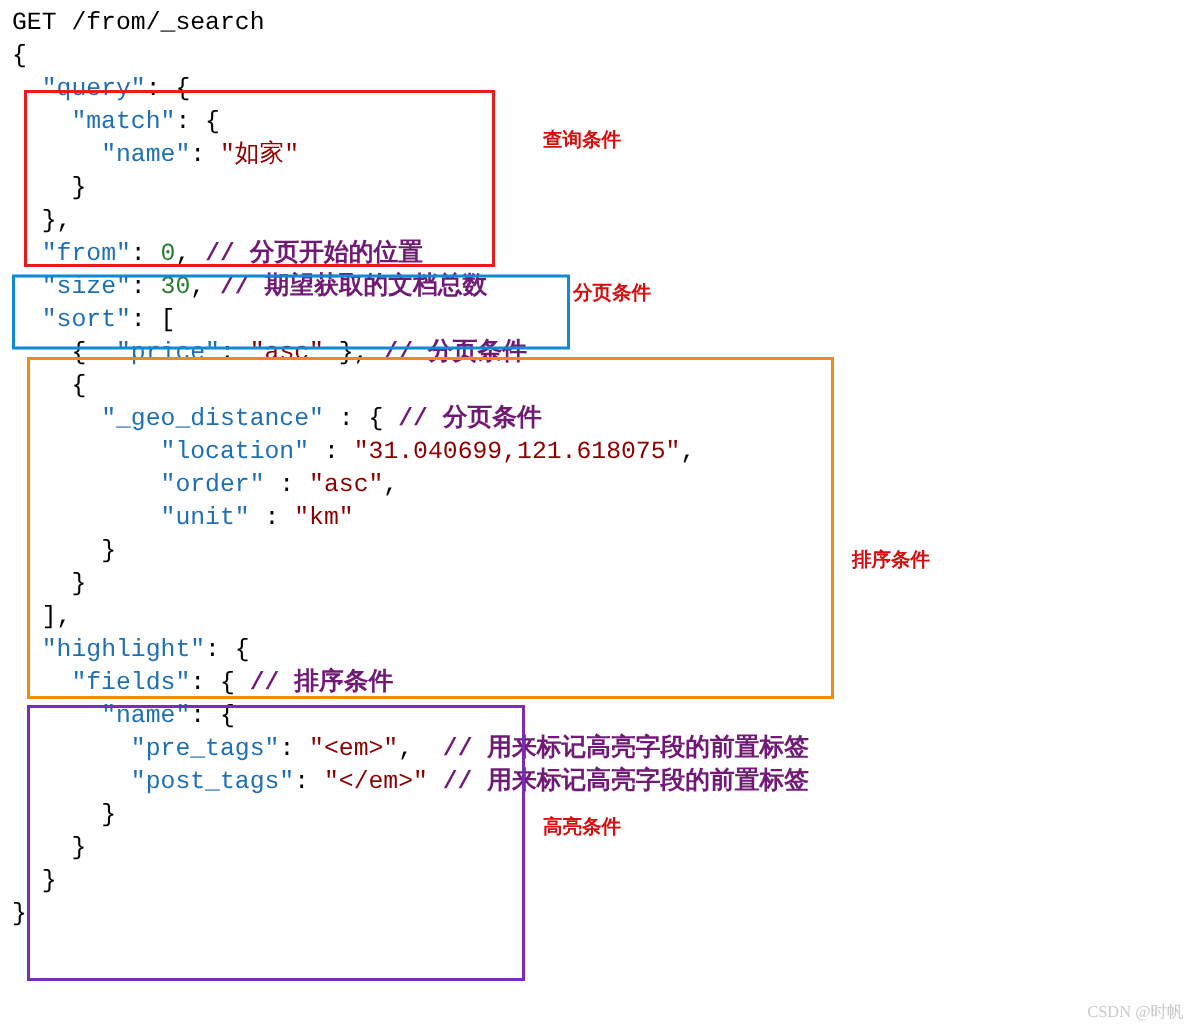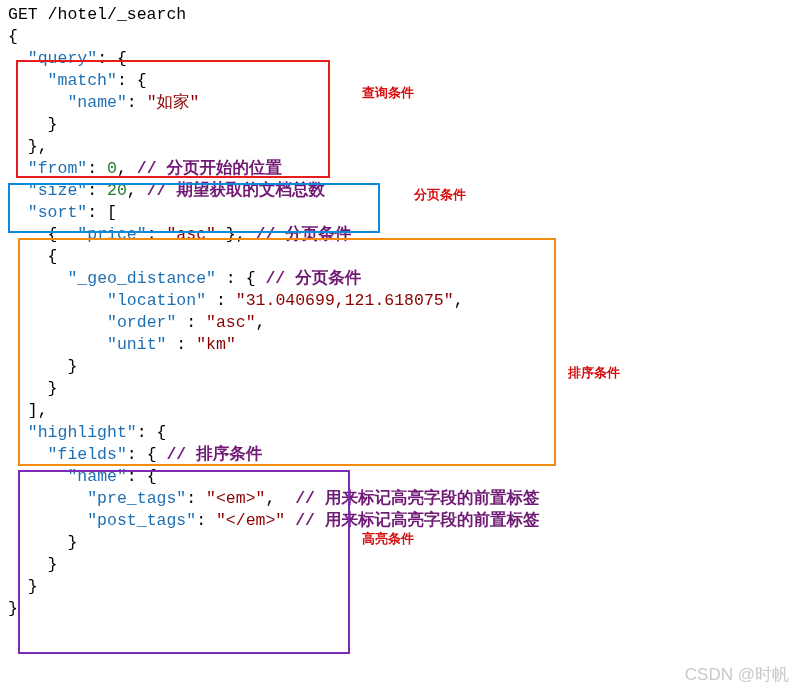--- a/index.html
+++ b/index.html
@@ -40,37 +40,37 @@
     box-sizing: border-box;
   }
   .box-red    { border: 2.5px solid #e71c1c; }
   .box-blue   { border: 2.5px solid #0f8ad8; }
   .box-orange { border: 2.5px solid #f18c11; }
   .box-purple { border: 2.5px solid #7b2bb5; }
   .wm {
     position:absolute;
     bottom:2px;
     right:6px;
-    font-family: Liberation Sans, sans-serif;
-    font-size:17px;
+    font-family: Liberation Serif, serif;
+    font-size:11px;
     color:#c9c9c9;
   }
 </style>
 </head>
 <body>
 
-<pre><span class="p">GET /hotel/_search</span>
+<pre><span class="p">GET /from/_search</span>
 <span class="p">{</span>
   <span class="k">"query"</span><span class="p">: {</span>
     <span class="k">"match"</span><span class="p">: {</span>
       <span class="k">"name"</span><span class="p">: </span><span class="s">"如家"</span>
     <span class="p">}</span>
   <span class="p">},</span>
   <span class="k">"from"</span><span class="p">: </span><span class="n">0</span><span class="p">, </span><span class="c">// 分页开始的位置</span>
-  <span class="k">"size"</span><span class="p">: </span><span class="n">20</span><span class="p">, </span><span class="c">// 期望获取的文档总数</span>
+  <span class="k">"size"</span><span class="p">: </span><span class="n">30</span><span class="p">, </span><span class="c">// 期望获取的文档总数</span>
   <span class="k">"sort"</span><span class="p">: [</span>
     <span class="p">{  </span><span class="k">"price"</span><span class="p">: </span><span class="s">"asc"</span><span class="p"> }, </span><span class="c">// 分页条件</span>
     <span class="p">{</span>
       <span class="k">"_geo_distance"</span><span class="p"> : { </span><span class="c">// 分页条件</span>
           <span class="k">"location"</span><span class="p"> : </span><span class="s">"31.040699,121.618075"</span><span class="p">,</span>
           <span class="k">"order"</span><span class="p"> : </span><span class="s">"asc"</span><span class="p">,</span>
           <span class="k">"unit"</span><span class="p"> : </span><span class="s">"km"</span>
       <span class="p">}</span>
     <span class="p">}</span>
   <span class="p">],</span>
@@ -83,17 +83,17 @@
     <span class="p">}</span>
   <span class="p">}</span>
 <span class="p">}</span></pre>
 
 <div class="box box-red" style="left:16px;  top:60px;  width:314px; height:118px;"></div>
 <div class="box box-blue" style="left:8px;   top:183px; width:372px; height:50px;"></div>
 <div class="box box-orange" style="left:18px;  top:238px; width:538px; height:228px;"></div>
 <div class="box box-purple" style="left:18px;  top:470px; width:332px; height:184px;"></div>
 
 <div class="lbl" style="left:362px; top:82px;">查询条件</div>
-<div class="lbl" style="left:414px; top:184px;text-align:center;">分页条件</div>
+<div class="lbl" style="left:382px; top:184px;text-align:center;">分页条件</div>
 <div class="lbl" style="left:568px; top:362px;">排序条件</div>
-<div class="lbl" style="left:362px; top:528px;">高亮条件</div>
+<div class="lbl" style="left:362px; top:540px;">高亮条件</div>
 
 <div class="wm">CSDN @时帆</div>
 
 </body></html>

